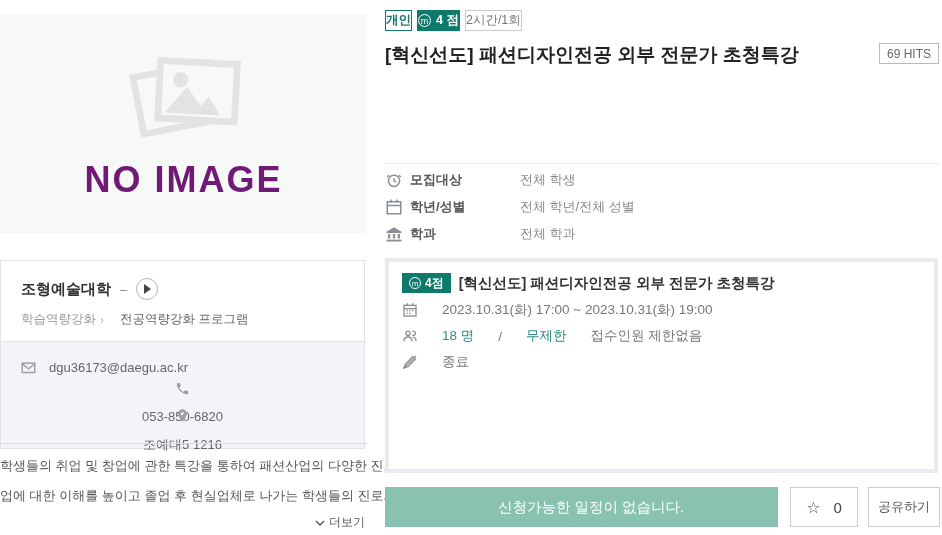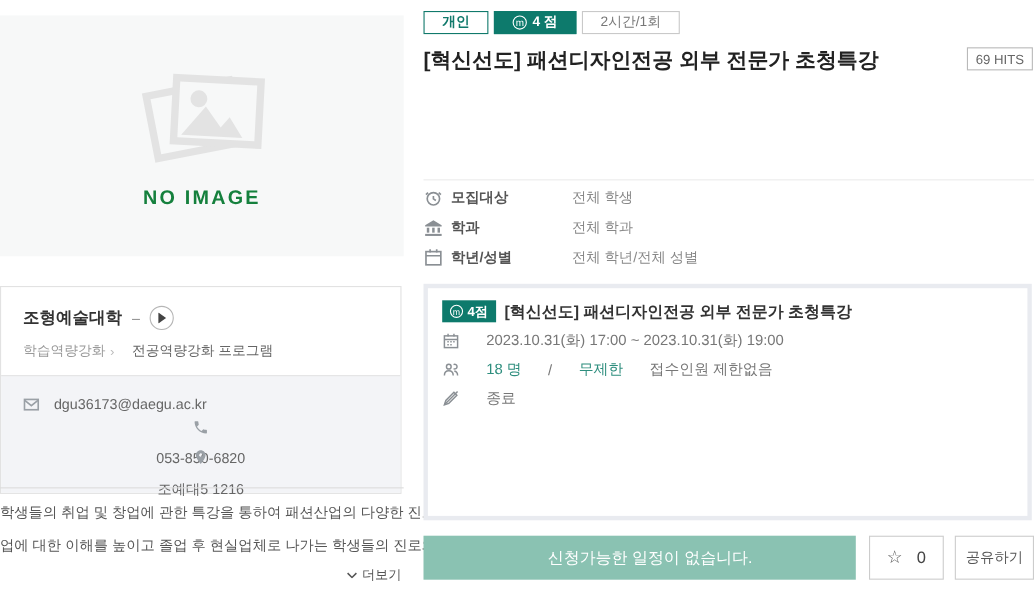--- a/index.html
+++ b/index.html
@@ -5,21 +5,21 @@
   * { box-sizing: border-box; margin: 0; padding: 0; }
   html,body { background:#fff; }
   body { font-family: "Liberation Sans", "DejaVu Sans", sans-serif; }
   .page { position: relative; width: 942px; height: 535px; background: #fff; overflow: hidden; }
 
   
   .no-image-box {
     position:absolute; left:0; top:14px; width:367px; height:219px;
     background:#f7f8f8; display:flex; flex-direction:column; align-items:center; justify-content:center;
   }
-  .no-image-text { color:#15803d; font-size:18px; font-weight:bold; letter-spacing:2px; margin-top:16px; }
+  .no-image-text { color:#701a75; font-size:36px; font-weight:bold; letter-spacing:2px; margin-top:16px; }
 
   .org-card { position:absolute; left:0; top:260px; width:365px; border:1px solid #e2e2e2; background:#fff; }
   .org-top { padding:17px 20px 13px 20px; }
   .org-title-row { display:flex; align-items:center; gap:9px; }
   .org-name { font-size:15px; font-weight:bold; color:#333; }
   .org-dash { font-size:13px; color:#888; }
   .play-btn { width:22px; height:22px; border:1px solid #b5b5b5; border-radius:50%;
     display:flex; align-items:center; justify-content:center; background:#fff; cursor:pointer; }
   .breadcrumb { margin-top:11px; display:flex; align-items:center; font-size:12.5px; }
   .bc-cat { color:#999; }
@@ -30,21 +30,21 @@
   .contact-row + .contact-row { margin-top:1px;flex-direction:column; }
   .cicon { width:15px; height:15px; flex:0 0 15px; color:#9aa0a6; }
 
   .description { position:absolute; left:0; top:443px; width:367px; border-top:1px solid #dcdcdc; padding-top:7px; }
   .desc-line { display:block; font-size:13px; color:#555; line-height:30px; white-space:nowrap; }
   .more-row { display:flex; justify-content:flex-end; align-items:center; gap:4px; margin-top:3px;
     font-size:12px; color:#555; cursor:pointer; padding-right:2px; }
 
   
   .badges-row { position:absolute; left:385px; top:10px; display:flex; gap:5px; }
-  .badge { height:21px; display:flex; align-items:center; padding:0 16px; font-size:12.5px; background:#fff; }
+  .badge { height:21px; display:flex; align-items:center; padding:0 0; font-size:12.5px; background:#fff; }
   .badge-type { border:1px solid #10796b; color:#10796b; font-weight:bold; }
   .badge-points { background:#0d7a6c; border:1px solid #0d7a6c; color:#fff; font-weight:bold; gap:5px; }
   .circle-m { width:13px; height:13px; border:1px solid #fff; border-radius:50%; font-size:9px;
     line-height:12px; text-align:center; font-weight:normal; display:inline-block; }
   .badge-duration { border:1px solid #c9c9c9; color:#777; }
   .hits-badge { position:absolute; right:3px; top:11px; border:1px solid #b9b9b9; color:#666;
     font-size:12px; height:21px; display:flex; align-items:center; padding:0 7px; background:#fff;margin-top:32px; }
 
   .page-title { position:absolute; left:385px; top:42px; width:557px; font-size:19px; font-weight:bold; color:#222; }
 
@@ -183,42 +183,42 @@
             <path d="M12 9.5 V13 L15 15"></path>
             <path d="M5.5 5.5 L3 8"></path>
             <path d="M18.5 5.5 L21 8"></path>
         </svg>
       </span>
       <span class="info-label">모집대상</span>
       <span class="info-value">전체 학생</span>
     </div>
     <div class="info-row">
       <span class="iicon">
+        <svg width="18" height="18" viewBox="0 0 24 24" fill="none" stroke="currentColor" stroke-width="2">
+          <rect x="3" y="5" width="18" height="16"></rect>
+            <path d="M3 10 H21"></path>
+            <path d="M8 2 V6"></path>
+            <path d="M16 2 V6"></path>
+        </svg>
+      </span>
+      <span class="info-label">학년/성별</span>
+      <span class="info-value">전체 학년/전체 성별</span>
+    </div>
+    <div class="info-row">
+      <span class="iicon">
         <svg width="18" height="18" viewBox="0 0 24 24" fill="currentColor">
           <path d="M2 9 L12 3 L22 9 V10.5 H2 Z"></path>
             <rect x="4" y="12" width="3" height="6"></rect>
             <rect x="10.5" y="12" width="3" height="6"></rect>
             <rect x="17" y="12" width="3" height="6"></rect>
             <rect x="2" y="19.5" width="20" height="2.5"></rect>
         </svg>
       </span>
       <span class="info-label">학과</span>
       <span class="info-value">전체 학과</span>
-    </div>
-    <div class="info-row">
-      <span class="iicon">
-        <svg width="18" height="18" viewBox="0 0 24 24" fill="none" stroke="currentColor" stroke-width="2">
-          <rect x="3" y="5" width="18" height="16"></rect>
-            <path d="M3 10 H21"></path>
-            <path d="M8 2 V6"></path>
-            <path d="M16 2 V6"></path>
-        </svg>
-      </span>
-      <span class="info-label">학년/성별</span>
-      <span class="info-value">전체 학년/전체 성별</span>
     </div>
   </div>
 
   <div class="event-box">
     <div class="event-title-row">
       <span class="event-badge">
         <span class="circle-m">m</span>
         <span>4점</span>
       </span>
       <span class="event-title">[혁신선도] 패션디자인전공 외부 전문가 초청특강</span>

